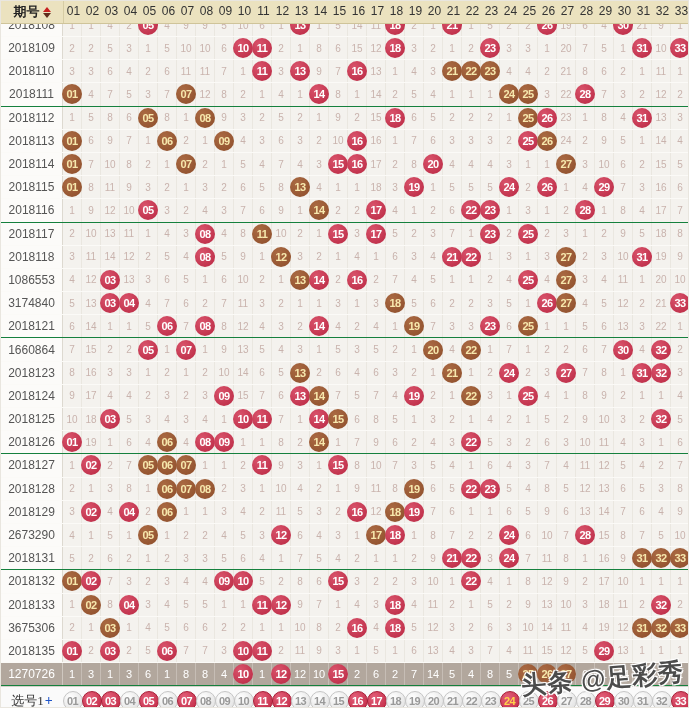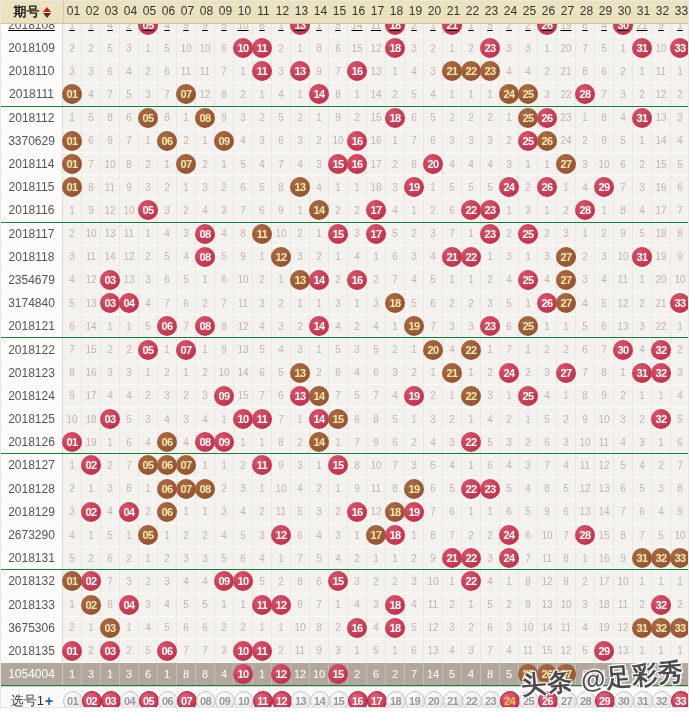--- a/index.html
+++ b/index.html
@@ -9,41 +9,41 @@
   .hdr{display:flex;height:22px;background:#ebe2bf;border-bottom:1px solid #cfc49a;}
   .hdr-label{width:62px;flex:none;display:flex;align-items:center;justify-content:center;gap:3px;
              font-size:13px;font-weight:bold;color:#222;border-right:1px solid #d6cca4;cursor:pointer;}
   .sort{display:inline-flex;flex-direction:column;gap:1px;}
   .sort i{display:block;width:0;height:0;border-left:4px solid transparent;border-right:4px solid transparent;}
   .sort .up{border-bottom:5px solid #c61f1f;}
   .sort .dn{border-top:5px solid #5e2b1c;}
   .hdr-cols{flex:1;display:flex;}
   .hcell{width:19px;flex:none;text-align:center;line-height:21px;font-size:12px;color:#333;box-sizing:border-box;}
   
-  .clipwrap{height:13px;overflow:hidden;text-decoration:underline;}
+  .clipwrap{height:13px;overflow:hidden;}
   .clipwrap .row{margin-top:-10px;}
   .row{display:flex;height:23.2px;box-sizing:border-box;border-bottom:1px solid #fbfaf7;}
   .row.gend{border-bottom:1px solid #15803d;}
   .plabel{width:62px;flex:none;display:flex;align-items:center;justify-content:center;
           font-size:12px;color:#555;background:#fcfbf9;border-right:1px solid #ddd9d0;box-sizing:border-box;}
   .cells{flex:1;display:flex;background:#f4f2ee;}
   .cell{width:19px;flex:none;display:flex;align-items:center;justify-content:center;
         font-size:10px;color:#c9b3ad;border-right:1px solid #eae7e0;box-sizing:border-box;}
   .ball{width:20px;height:20px;flex:none;margin:0 -1px;border-radius:50%;display:flex;align-items:center;
         justify-content:center;font-size:11px;font-weight:bold;letter-spacing:-0.5px;}
   .ball.red{background:radial-gradient(circle at 35% 30%,#d9536b,#b92742);color:#fff;}
   .ball.dark{background:radial-gradient(circle at 35% 30%,#aa6a43,#8d4d2a);color:#f7e8ad;}
   
   .row.hl .plabel{background:#b2a79d;color:#fff;border-right-color:#cfc7bf;}
   .row.hl .cells{background:#b2a79d;}
   .row.hl .cell{color:#fff;font-size:11px;border-right-color:#c6bdb5;}
   
   .selrow{display:flex;height:27px;align-items:center;background:#fafafa;border-top:1px solid #d5d2cb;}
   .sel-label{width:62px;flex:none;display:flex;align-items:center;justify-content:center;gap:1px;
-             font-size:13px;color:#333;}
+             font-size:13px;color:#333;font-family:Liberation Serif, serif;}
   .sel-label .plus{color:#1d54c8;font-weight:bold;font-size:14px;cursor:pointer;}
   .sel-cells{flex:1;display:flex;}
   .scell{width:19px;flex:none;display:flex;align-items:center;justify-content:center;}
   .selball{width:20px;height:20px;flex:none;margin:0 -1px;border-radius:50%;box-sizing:border-box;
            display:flex;align-items:center;justify-content:center;font-size:11px;font-weight:bold;
            letter-spacing:-0.5px;cursor:pointer;
            background:radial-gradient(circle at 35% 30%,#ffffff,#dcdcdc);border:1px solid #c6c6c6;color:#999;}
   .selball.on{background:radial-gradient(circle at 35% 30%,#e4607a,#bd2440);border:1px solid #a91e37;color:#fff;}
   .selball.gold{color:#ffd24a;}
   
@@ -347,21 +347,21 @@
           <div class="cell">8</div>
           <div class="cell">4</div>
           <div class="cell">
             <div class="ball red">31</div>
           </div>
           <div class="cell">13</div>
           <div class="cell">3</div>
         </div>
       </div>
       <div class="row">
-        <div class="plabel">3370629</div>
+        <div class="plabel">2018113</div>
         <div class="cells">
           <div class="cell">
             <div class="ball dark">01</div>
           </div>
           <div class="cell">6</div>
           <div class="cell">9</div>
           <div class="cell">7</div>
           <div class="cell">1</div>
           <div class="cell">
             <div class="ball dark">06</div>
@@ -647,21 +647,21 @@
           <div class="cell">3</div>
           <div class="cell">10</div>
           <div class="cell">
             <div class="ball red">31</div>
           </div>
           <div class="cell">19</div>
           <div class="cell">9</div>
         </div>
       </div>
       <div class="row">
-        <div class="plabel">2354679</div>
+        <div class="plabel">1086553</div>
         <div class="cells">
           <div class="cell">4</div>
           <div class="cell">12</div>
           <div class="cell">
             <div class="ball red">03</div>
           </div>
           <div class="cell">13</div>
           <div class="cell">3</div>
           <div class="cell">6</div>
           <div class="cell">5</div>
@@ -797,21 +797,21 @@
           <div class="cell">1</div>
           <div class="cell">5</div>
           <div class="cell">6</div>
           <div class="cell">13</div>
           <div class="cell">3</div>
           <div class="cell">22</div>
           <div class="cell">1</div>
         </div>
       </div>
       <div class="row">
-        <div class="plabel">2018122</div>
+        <div class="plabel">1660864</div>
         <div class="cells">
           <div class="cell">7</div>
           <div class="cell">15</div>
           <div class="cell">2</div>
           <div class="cell">2</div>
           <div class="cell">
             <div class="ball red">05</div>
           </div>
           <div class="cell">1</div>
           <div class="cell">
@@ -1497,21 +1497,21 @@
           <div class="cell">
             <div class="ball red">29</div>
           </div>
           <div class="cell">13</div>
           <div class="cell">1</div>
           <div class="cell">1</div>
           <div class="cell">1</div>
         </div>
       </div>
       <div class="row hl gend">
-        <div class="plabel">1054004</div>
+        <div class="plabel">1270726</div>
         <div class="cells">
           <div class="cell">1</div>
           <div class="cell">3</div>
           <div class="cell">1</div>
           <div class="cell">3</div>
           <div class="cell">6</div>
           <div class="cell">1</div>
           <div class="cell">8</div>
           <div class="cell">8</div>
           <div class="cell">4</div>

